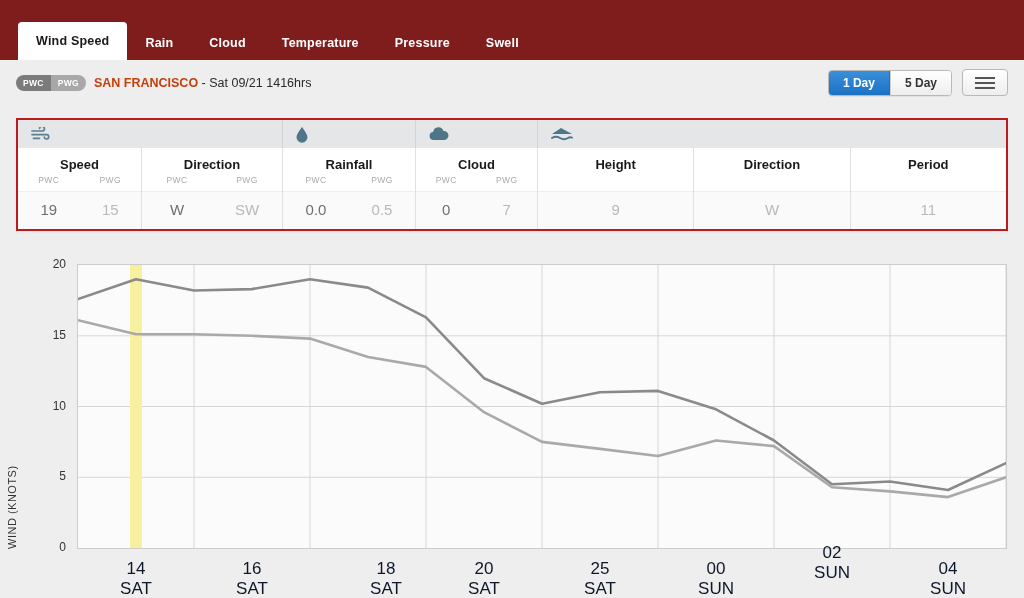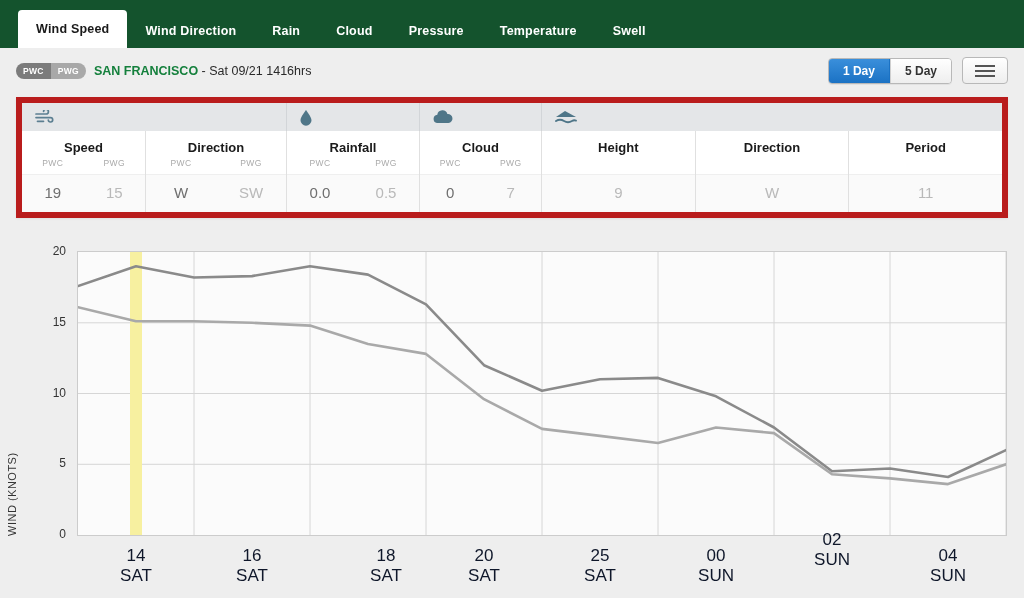--- a/index.html
+++ b/index.html
@@ -6,21 +6,21 @@
   html, body { margin:0; padding:0; }
   body {
     width:1024px; height:598px; overflow:hidden;
     background:#eeeeee;
     font-family:"Liberation Sans", sans-serif;
     -webkit-font-smoothing:antialiased;
   }
 
   
   .tabbar {
-    height:48px; background:#14532d;
+    height:60px; background:#7f1d1d;
     display:flex; align-items:flex-end; padding-left:18px;
     position:relative;
   }
   .tab {
     color:#ffffff; font-size:12.5px; font-weight:bold;
     padding:0 18px; height:34px; line-height:34px;
     letter-spacing:.2px; white-space:nowrap;
     border-radius:4px 4px 0 0; cursor:pointer;
   }
   .tab.active {
@@ -39,21 +39,21 @@
     margin-right:8px; height:16px; align-items:stretch;
   }
   .pill span {
     font-size:8.5px; font-weight:bold; color:#ffffff;
     padding:0 7px; display:flex; align-items:center;
     letter-spacing:.3px;
   }
   .pill .pwc { background:#7b7b7b; }
   .pill .pwg { background:#a8a8a8; }
   .loctext { font-size:12.5px; color:#2a2a2a; }
-  .loctext b { font-weight:bold; color:#15803d; }
+  .loctext b { font-weight:bold; color:#c2410c; }
 
   .locright {
     margin-left:auto; display:flex; align-items:center; gap:10px;
   }
   .seg {
     display:flex; border:1px solid #b8b8b8; border-radius:4px;
     overflow:hidden; box-shadow:0 1px 0 rgba(0,0,0,.05);
   }
   .seg div {
     font-size:12px; font-weight:bold; padding:5px 14px;
@@ -69,22 +69,22 @@
   .hamb {
     width:46px; height:27px; border:1px solid #b8b8b8; border-radius:4px;
     background:linear-gradient(#ffffff,#eeeeee);
     display:flex; flex-direction:column; justify-content:center;
     align-items:center; gap:3px; cursor:pointer;
   }
   .hamb i { display:block; width:20px; height:2px; background:#555; }
 
   
   .summary {
-    margin:4px 16px; background:#ffffff;
-    border:6px solid #b91c1c;
+    margin:13px 16px; background:#ffffff;
+    border:2px solid #b91c1c;
     box-shadow:0 1px 2px rgba(0,0,0,.06);
   }
   .iconrow { display:flex; background:#e4e6e8; height:28px; }
   .iconcell {
     display:flex; align-items:center; padding-left:12px;
     border-right:1px solid #d2d5d8;
   }
   .iconcell:last-child { border-right:none; }
   .iconcell svg { display:block; }
 
@@ -127,25 +127,24 @@
   .xlabel {
     position:absolute; left:0; right:0; top:360px; text-align:center;
     font-size:11px; color:#333; letter-spacing:.5px;
   }
 </style>
 </head>
 <body>
 
 <div class="tabbar">
   <div class="tab active">Wind Speed</div>
-  <div class="tab">Wind Direction</div>
   <div class="tab">Rain</div>
   <div class="tab">Cloud</div>
+  <div class="tab">Temperature</div>
   <div class="tab">Pressure</div>
-  <div class="tab">Temperature</div>
   <div class="tab">Swell</div>
 </div>
 
 <div class="locbar">
   <span class="pill">
     <span class="pwc">PWC</span>
     <span class="pwg">PWG</span>
   </span>
   <span class="loctext">
     <b>SAN FRANCISCO</b><span> - </span><span>Sat 09/21 1416hrs</span>

